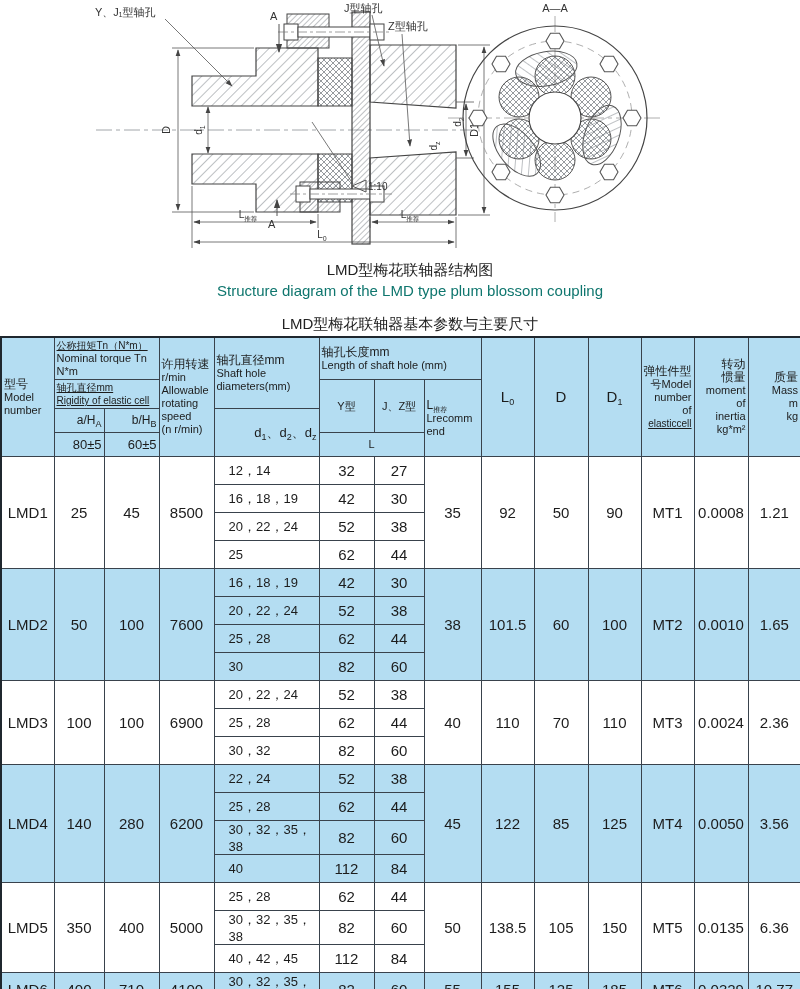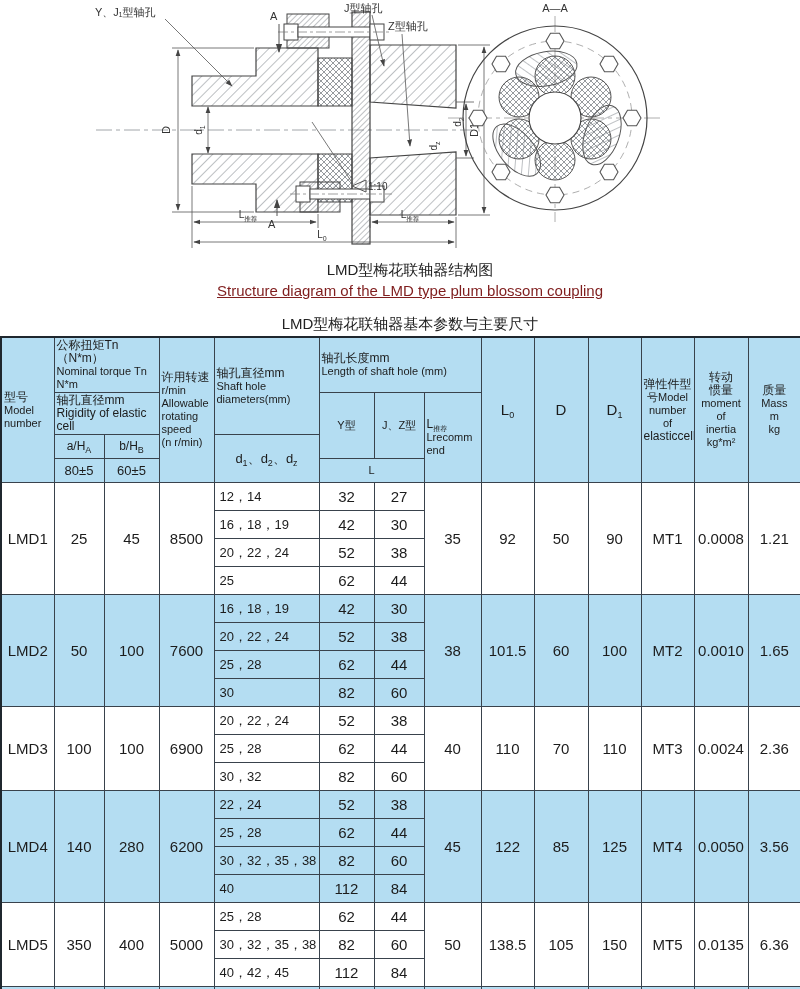--- a/index.html
+++ b/index.html
@@ -1,35 +1,35 @@
 <!DOCTYPE html>
 <html><head>
 <meta charset="utf-8">
 <style>
   html,body{margin:0;padding:0;background:#ffffff;}
   body{width:800px;font-family:"Liberation Sans","DejaVu Sans",sans-serif;color:#1c1c1c;}
   .page{width:800px;}
   
   .caps{text-align:center;padding-left:20px;}
   .cap-zh{font-size:15px;line-height:20px;color:#222;}
-  .cap-en{font-size:15px;line-height:21px;color:#7f1d1d;text-decoration:underline;}
+  .cap-en{font-size:15px;line-height:21px;color:#0f766e;}
   .cap-gap{height:13px;}
   
   table.params{border-collapse:collapse;table-layout:fixed;width:800px;margin-top:2px;
     border:2px solid #1f272e;}
   .params th,.params td{border:1px solid #39424c;overflow:hidden;vertical-align:middle;padding:0;}
   .params th{font-weight:normal;background:#b4ddf2;font-size:11px;line-height:13px;padding:1px 2px;}
   .params td{text-align:center;font-size:15px;height:27px;}
   .params tr.blue td{background:#b4ddf2;}
-  td.dia{text-align:left;padding-left:5px;font-size:13px;}
+  td.dia{text-align:left;padding-left:14px;font-size:13px;}
   .zh{font-size:12px;display:block;}
   .en{font-size:11px;display:block;}
-  .fit10{font-size:12px;}
+  .fit10{font-size:10px;text-decoration:underline;}
   .th-left{text-align:left;}
-  .th-center{text-align:center;}
+  .th-center{text-align:right;}
   .th-big{font-size:14px;text-align:center;}
   sub{font-size:9px;line-height:0;vertical-align:-3px;}
   tr.hr1{height:38px;} tr.hr2{height:26px;} tr.hr3{height:24px;} tr.hr4{height:24px;}
 </style>
 </head>
 <body>
 
 <div class="page">
 
 

